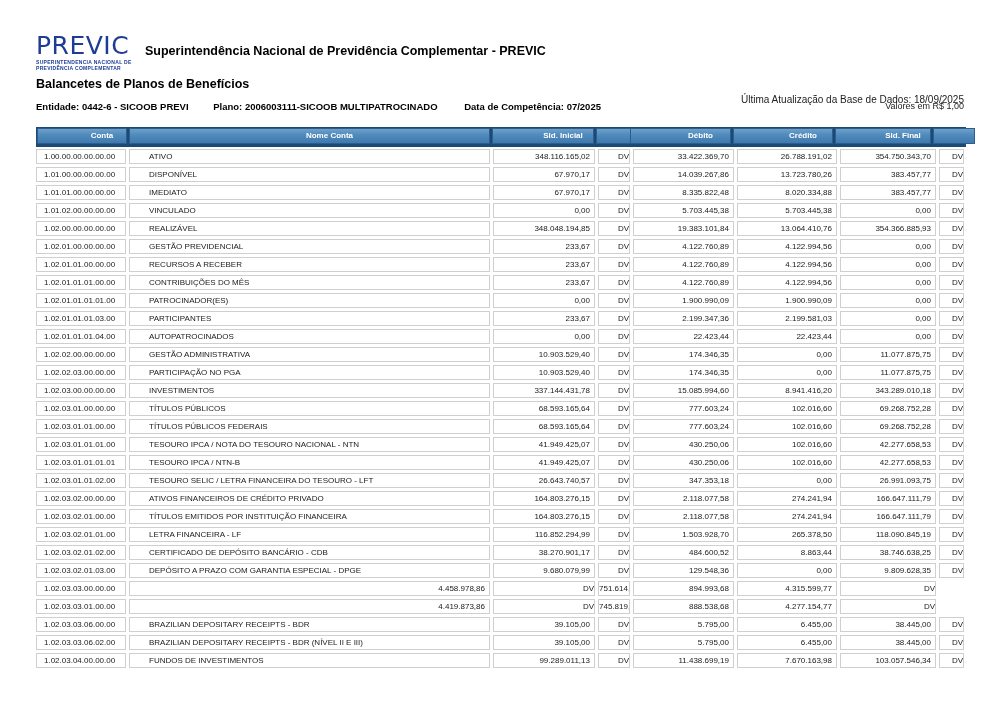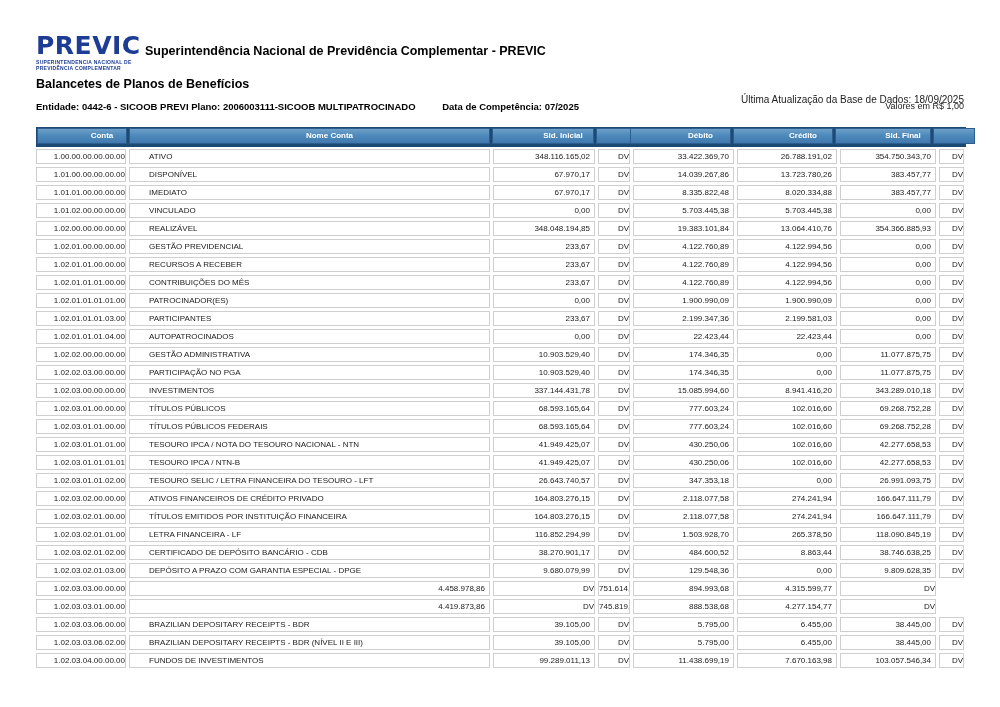--- a/index.html
+++ b/index.html
@@ -11,21 +11,21 @@
     color: #000;
     position: relative;
     overflow: hidden;
   }
   .page { position: absolute; inset: 0; }
 
   
   .logo { position: absolute; left: 36px; top: 33px; width: 110px; }
   .logo-word {
     font-family: "DejaVu Sans", sans-serif;
-    font-weight: bold; font-size: 25px; line-height: 25px;
+    font-weight: normal; font-size: 25px; line-height: 25px;
     color: #1d3c94; letter-spacing: 0.5px;
   }
   .logo-caption {
     margin-top: 1px;
     font-size: 5px; line-height: 6px; font-weight: bold;
     color: #1d3c94; letter-spacing: 0.3px;
   }
   .main-title {
     position: absolute; left: 145px; top: 44px;
     font-size: 12.5px; font-weight: bold; white-space: nowrap;
@@ -36,21 +36,21 @@
   }
   .report-subtitle {
     position: absolute; left: 36px; top: 77px;
     font-size: 12.5px; font-weight: bold;
   }
   .info-line {
     position: absolute; left: 36px; top: 101px;
     font-size: 9.5px; font-weight: bold; white-space: nowrap;
   }
   .info-line span { display: inline-block; }
-  .info-plan { }
+  .info-plan { margin-left: 22px; }
   .info-comp { margin-left: 24px; }
   .currency-note {
     position: absolute; right: 36px; top: 101px;
     font-size: 9px; color: #222;
   }
 
   
   .tbl { position: absolute; left: 36px; top: 127px; width: 930px; }
   .grid-row {
     display: grid;
@@ -72,21 +72,21 @@
     text-align: center; overflow: hidden; white-space: nowrap; padding-left: 40px;
   }
   .t-row { margin-bottom: 3px; }
   .td-cell {
     background: #ffffff;
     border: 1px solid #cfcfcf;
     height: 15px; line-height: 13px;
     font-size: 8px; color: #1a1a1a;
     overflow: hidden; white-space: nowrap;
   }
-  .td-conta { padding-left: 16px; text-align: right; }
+  .td-conta { padding-left: 7px; text-align: left; }
   .td-nome  { padding-left: 19px; text-align: left; }
   .td-num   { padding-right: 4px; text-align: right; }
   .td-nat   { text-align: right; }
 </style>
 </head>
 <body>
 
 <div class="page">
 
   <div class="logo">

